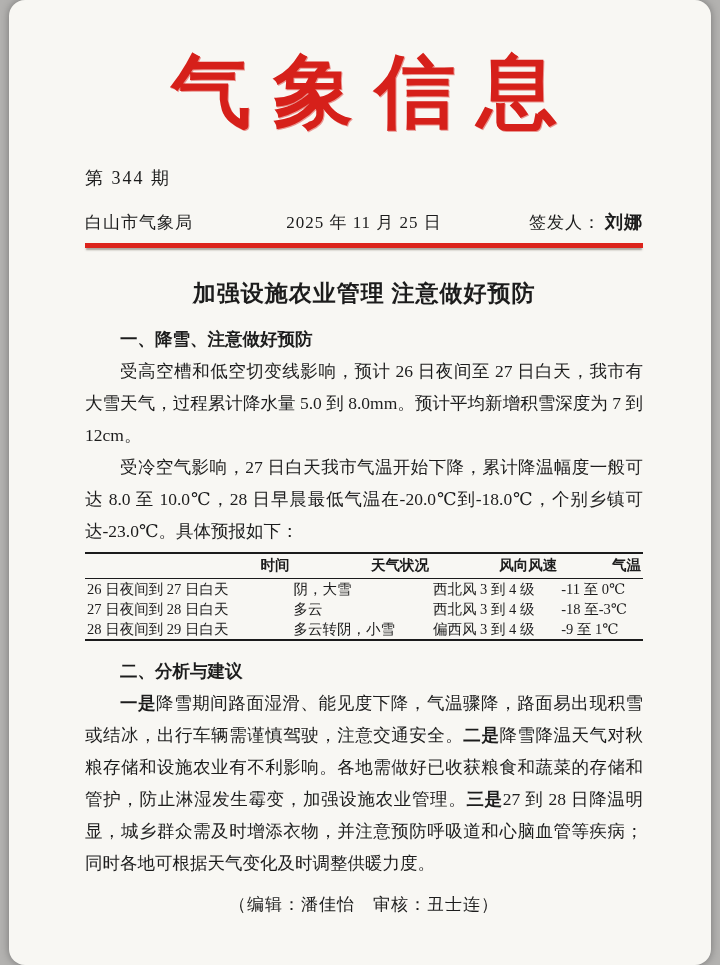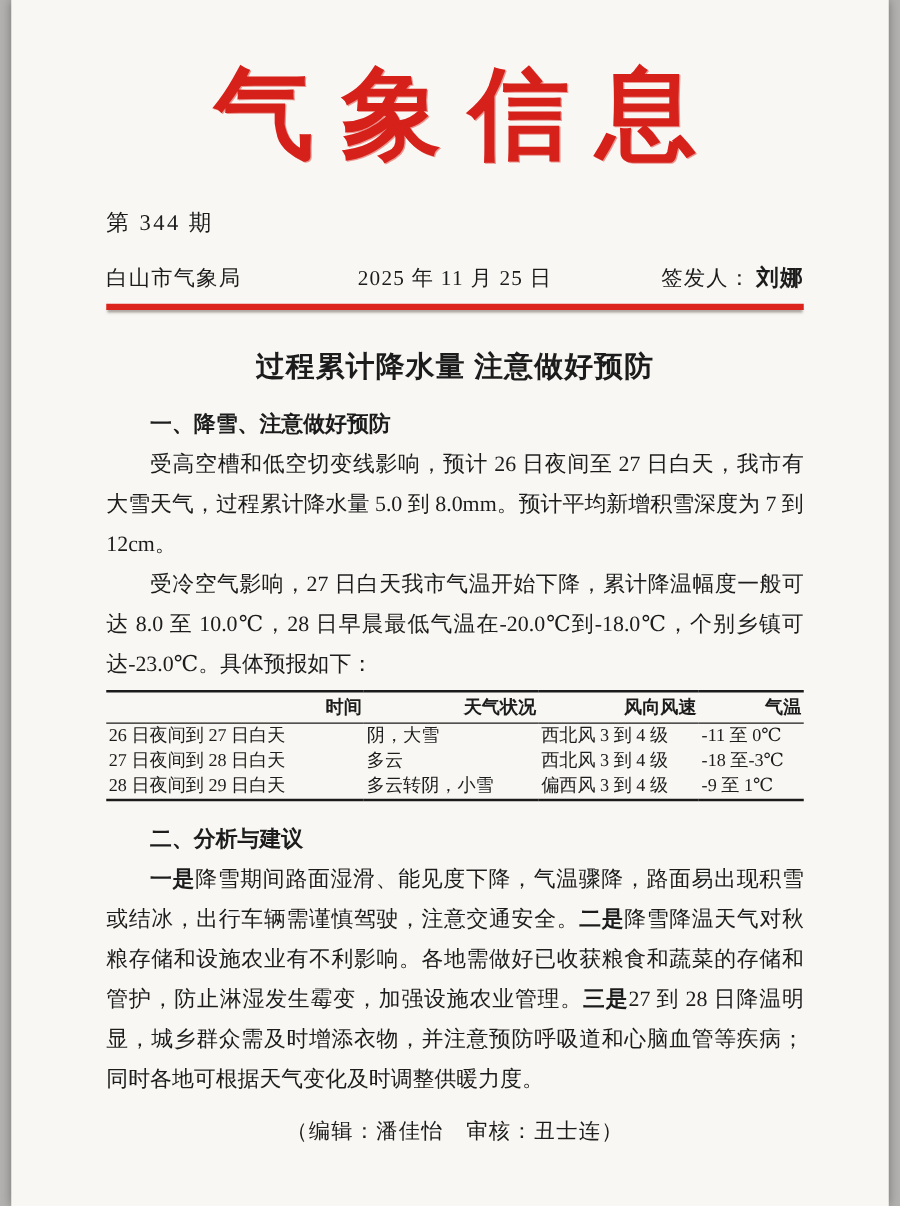--- a/index.html
+++ b/index.html
@@ -10,20 +10,21 @@
   }
   .scan{
     width:720px;height:965px;overflow:hidden;background:#b3b2b0;
   }
   .page{
     width:702px;height:965px;margin:0 auto;box-sizing:border-box;
     background:#f8f7f3;
     padding:40px 68px 24px 76px;
     box-shadow:0 0 8px rgba(0,0,0,.35);
     color:#1c1c1c;
+    border-radius:16px;
   }
   .masthead{
     margin:8px 0 0;
     text-align:center;
     color:#d6201a;
     font-size:80px;
     line-height:1.12;
     font-weight:900;
     letter-spacing:22px;
     text-indent:22px; 
@@ -116,21 +117,21 @@
     <div class="issue">第 344 期</div>
 
     <div class="meta-row">
       <span class="agency">白山市气象局</span>
       <span class="date">2025 年 11 月 25 日</span>
       <span class="signer"><span>签发人：</span><span class="signer-name">刘娜</span></span>
     </div>
 
     <div class="red-rule"></div>
 
-    <h2 class="doc-title">过程累计降水量 注意做好预防</h2>
+    <h2 class="doc-title">加强设施农业管理 注意做好预防</h2>
 
     <p class="sec-heading">一、降雪、注意做好预防</p>
 
     <p class="body-para">受高空槽和低空切变线影响，预计 26 日夜间至 27 日白天，我市有大雪天气，过程累计降水量 5.0 到 8.0mm。预计平均新增积雪深度为 7 到 12cm。</p>
 
     <p class="body-para">受冷空气影响，27 日白天我市气温开始下降，累计降温幅度一般可达 8.0 至 10.0℃，28 日早晨最低气温在-20.0℃到-18.0℃，个别乡镇可达-23.0℃。具体预报如下：</p>
 
     <table class="forecast">
       <thead>
         <tr>

